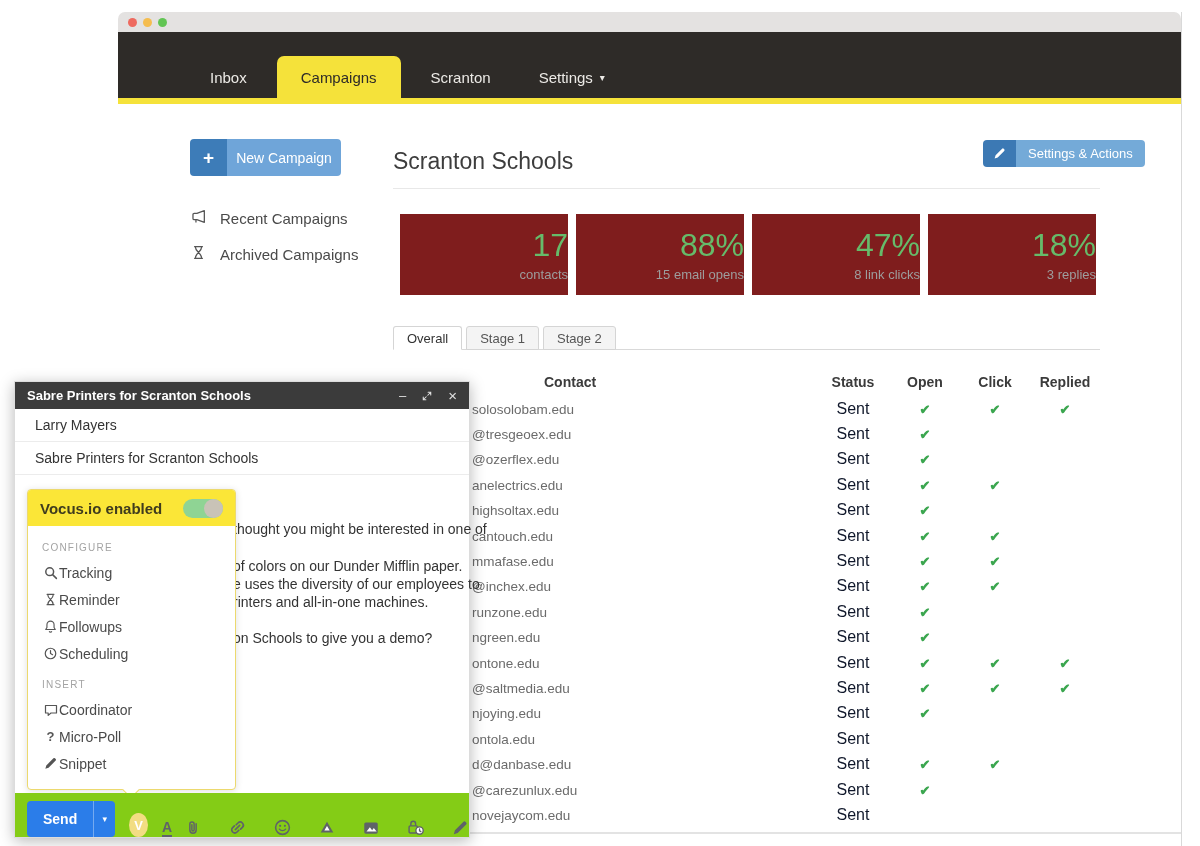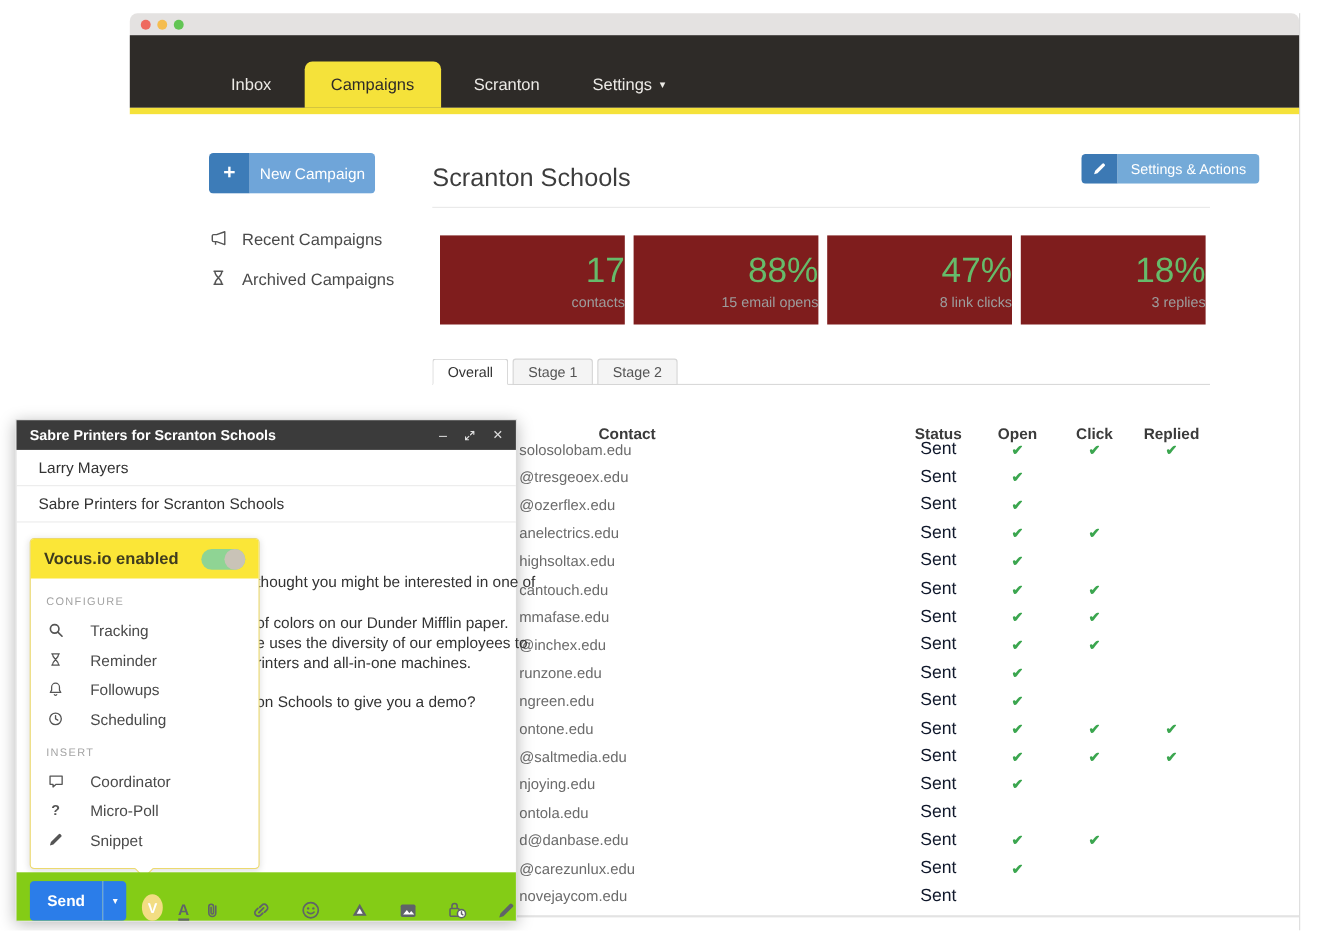--- a/index.html
+++ b/index.html
@@ -51,21 +51,21 @@
 
   
   .tabs { position:absolute; left:275px; top:222px; display:flex; z-index:2; }
   .tab { height:24px; padding:0 13px; font-size:13px; color:#555; background:#f4f4f4;
          border:1px solid #d5d5d5; border-radius:3px 3px 0 0; margin-right:4px;
          display:flex; align-items:center; cursor:pointer; }
   .tab.active { background:#fff; border-bottom-color:#fff; color:#333; }
   .tabs-divider { position:absolute; left:275px; top:245px; width:707px; height:1px; background:#d9d9d9; }
 
   
-  .thead { position:absolute; top:282px; left:0; width:100%; height:20px; }
+  .thead { position:absolute; top:270px; left:0; width:100%; height:20px; }
   .th { position:absolute; font-weight:bold; font-size:14px; color:#3b3b3b; }
   .th-contact { left:426px; }
   .th-status  { left:705px; width:60px; text-align:center; }
   .th-open    { left:777px; width:60px; text-align:center; }
   .th-click   { left:847px; width:60px; text-align:center; }
   .th-replied { left:912px; width:70px; text-align:center; }
   .tbody { position:absolute; top:292px; left:0; width:100%; }
   .trow { position:relative; height:25.4px; }
   .c-email { position:absolute; left:354px; top:50%; transform:translateY(-50%);
              font-size:13.5px; color:#6b6b6b; white-space:nowrap; }
@@ -94,21 +94,21 @@
   .vocus { position:absolute; left:12px; top:14px; width:209px; height:301px; background:#fff;
            border:1px solid #ecd96e; border-radius:4px; box-shadow:0 1px 7px rgba(0,0,0,.13); }
   .vocus-header { height:36px; background:#fbe637; border-radius:3px 3px 0 0; display:flex;
                   align-items:center; padding:0 12px; }
   .vocus-title { flex:1; font-size:15px; font-weight:bold; color:#3f3c1e; }
   .toggle { width:40px; height:19px; border-radius:10px; background:#8fd494; position:relative; cursor:pointer; }
   .toggle-knob { position:absolute; right:0; top:0; width:19px; height:19px; border-radius:50%; background:#c9c3b7; }
   .vocus-bodyarea { padding:0 14px; }
   .section-label { font-size:10px; color:#a3a3a3; letter-spacing:1.2px; margin-top:16px; }
   .vocus-list { margin-top:6px; }
-  .vocus-item { display:flex; align-items:center; gap:23px; height:27px; font-size:14px;
+  .vocus-item { display:flex; align-items:center; gap:0; height:27px; font-size:14px;
                 color:#4a4a4a; cursor:pointer; }
   .vocus-item .ic { width:17px; display:flex; justify-content:center; color:#555; }
   .qmark { font-weight:bold; font-size:13px; color:#555; }
   .vocus-tail { position:absolute; bottom:-7px; left:97px; width:12px; height:12px; background:#fff;
                 border-right:1px solid #ecd96e; border-bottom:1px solid #ecd96e; transform:rotate(45deg); }
 
   
   .compose-toolbar { position:absolute; left:0; right:0; bottom:0; height:44px; display:flex;
                      align-items:flex-end; padding-left:12px; background:#84cc16; }
   .send-btn { display:flex; height:36px; border-radius:4px; overflow:hidden; flex:none; }

